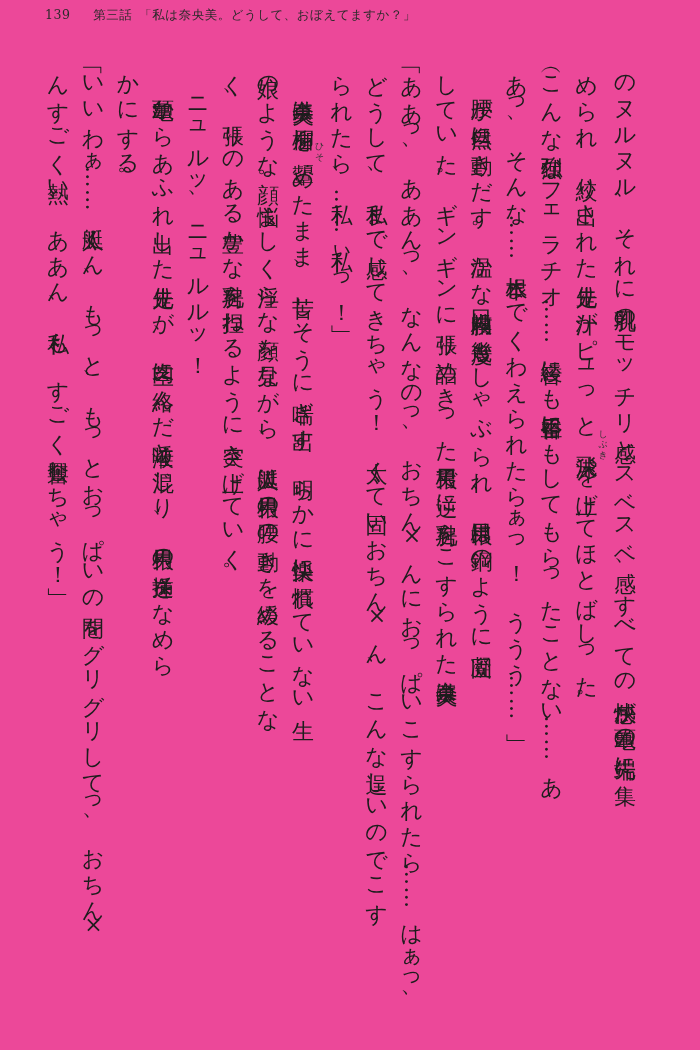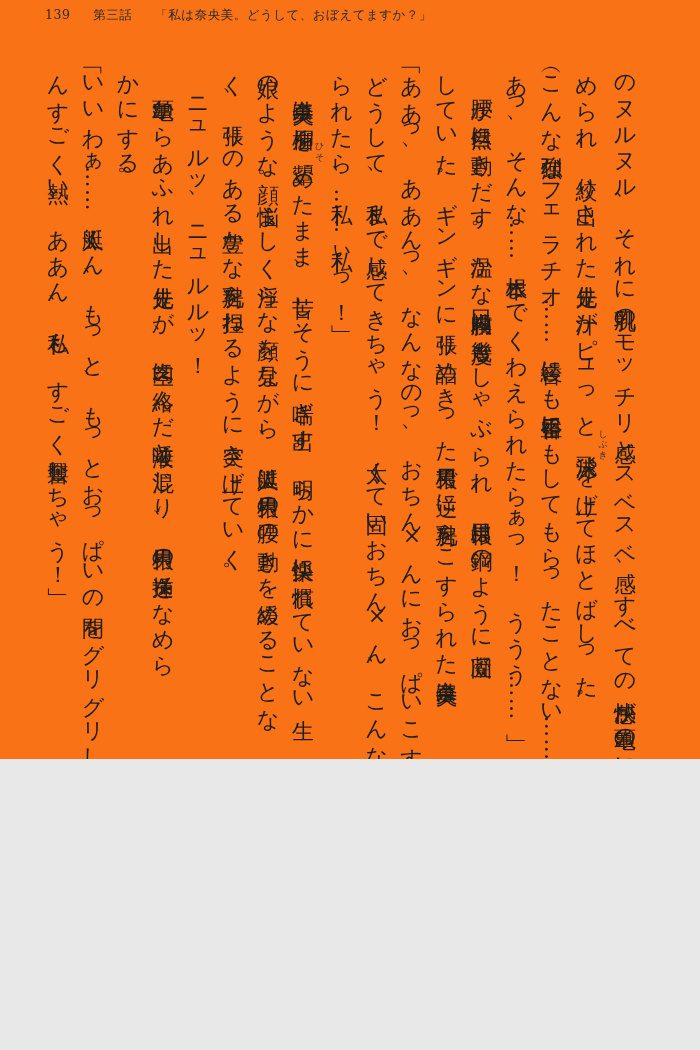--- a/index.html
+++ b/index.html
@@ -3,43 +3,43 @@
 <meta charset="utf-8">
 <style>
   html, body {
     margin: 0;
     padding: 0;
     background: #e8e8e8;
   }
   .page {
     position: relative;
     width: 700px;
-    height: 759px;
-    background: #f97316;
+    height: 1050px;
+    background: #ec4899;
     overflow: hidden;
     font-family: "DejaVu Serif", serif;
     color: #1d1d1d;
   }
   .page-header {
     position: absolute;
     top: 7px;
     left: 45px;
     font-size: 12.5px;
     letter-spacing: 0.5px;
     display: flex;
     align-items: baseline;
     white-space: nowrap;
     color: #2a2a2a;
   }
   .page-number {
     margin-right: 23px;
     font-family: "DejaVu Serif", serif;
   }
   .chapter-label {
-    margin-right: 23px;
+    margin-right: 7px;
   }
   .page-body {
     position: absolute;
     top: 60px;
     right: 57px;
     height: 896px;
     writing-mode: vertical-rl;
     text-orientation: mixed;
     font-size: 22px;
     letter-spacing: 1px;

